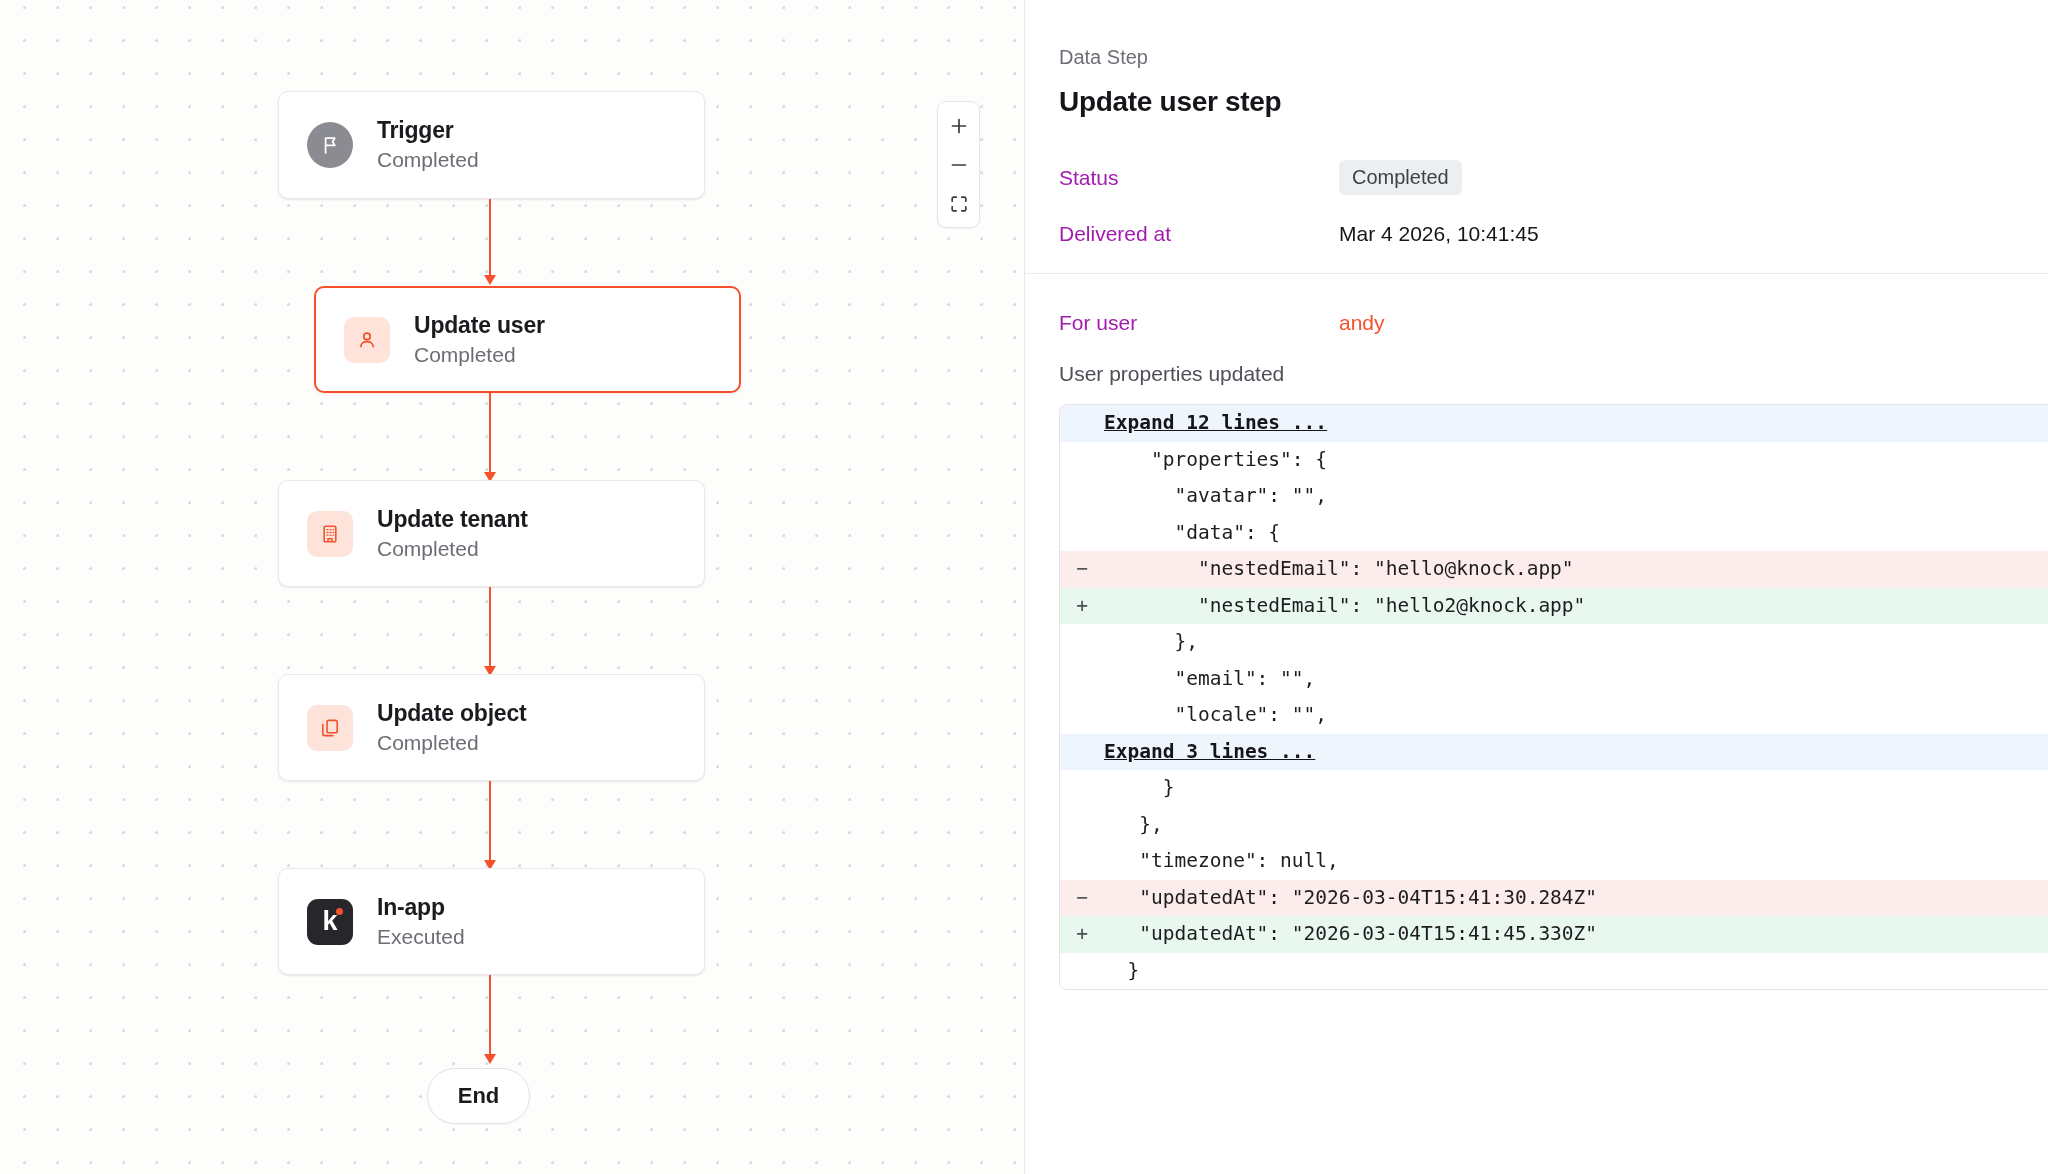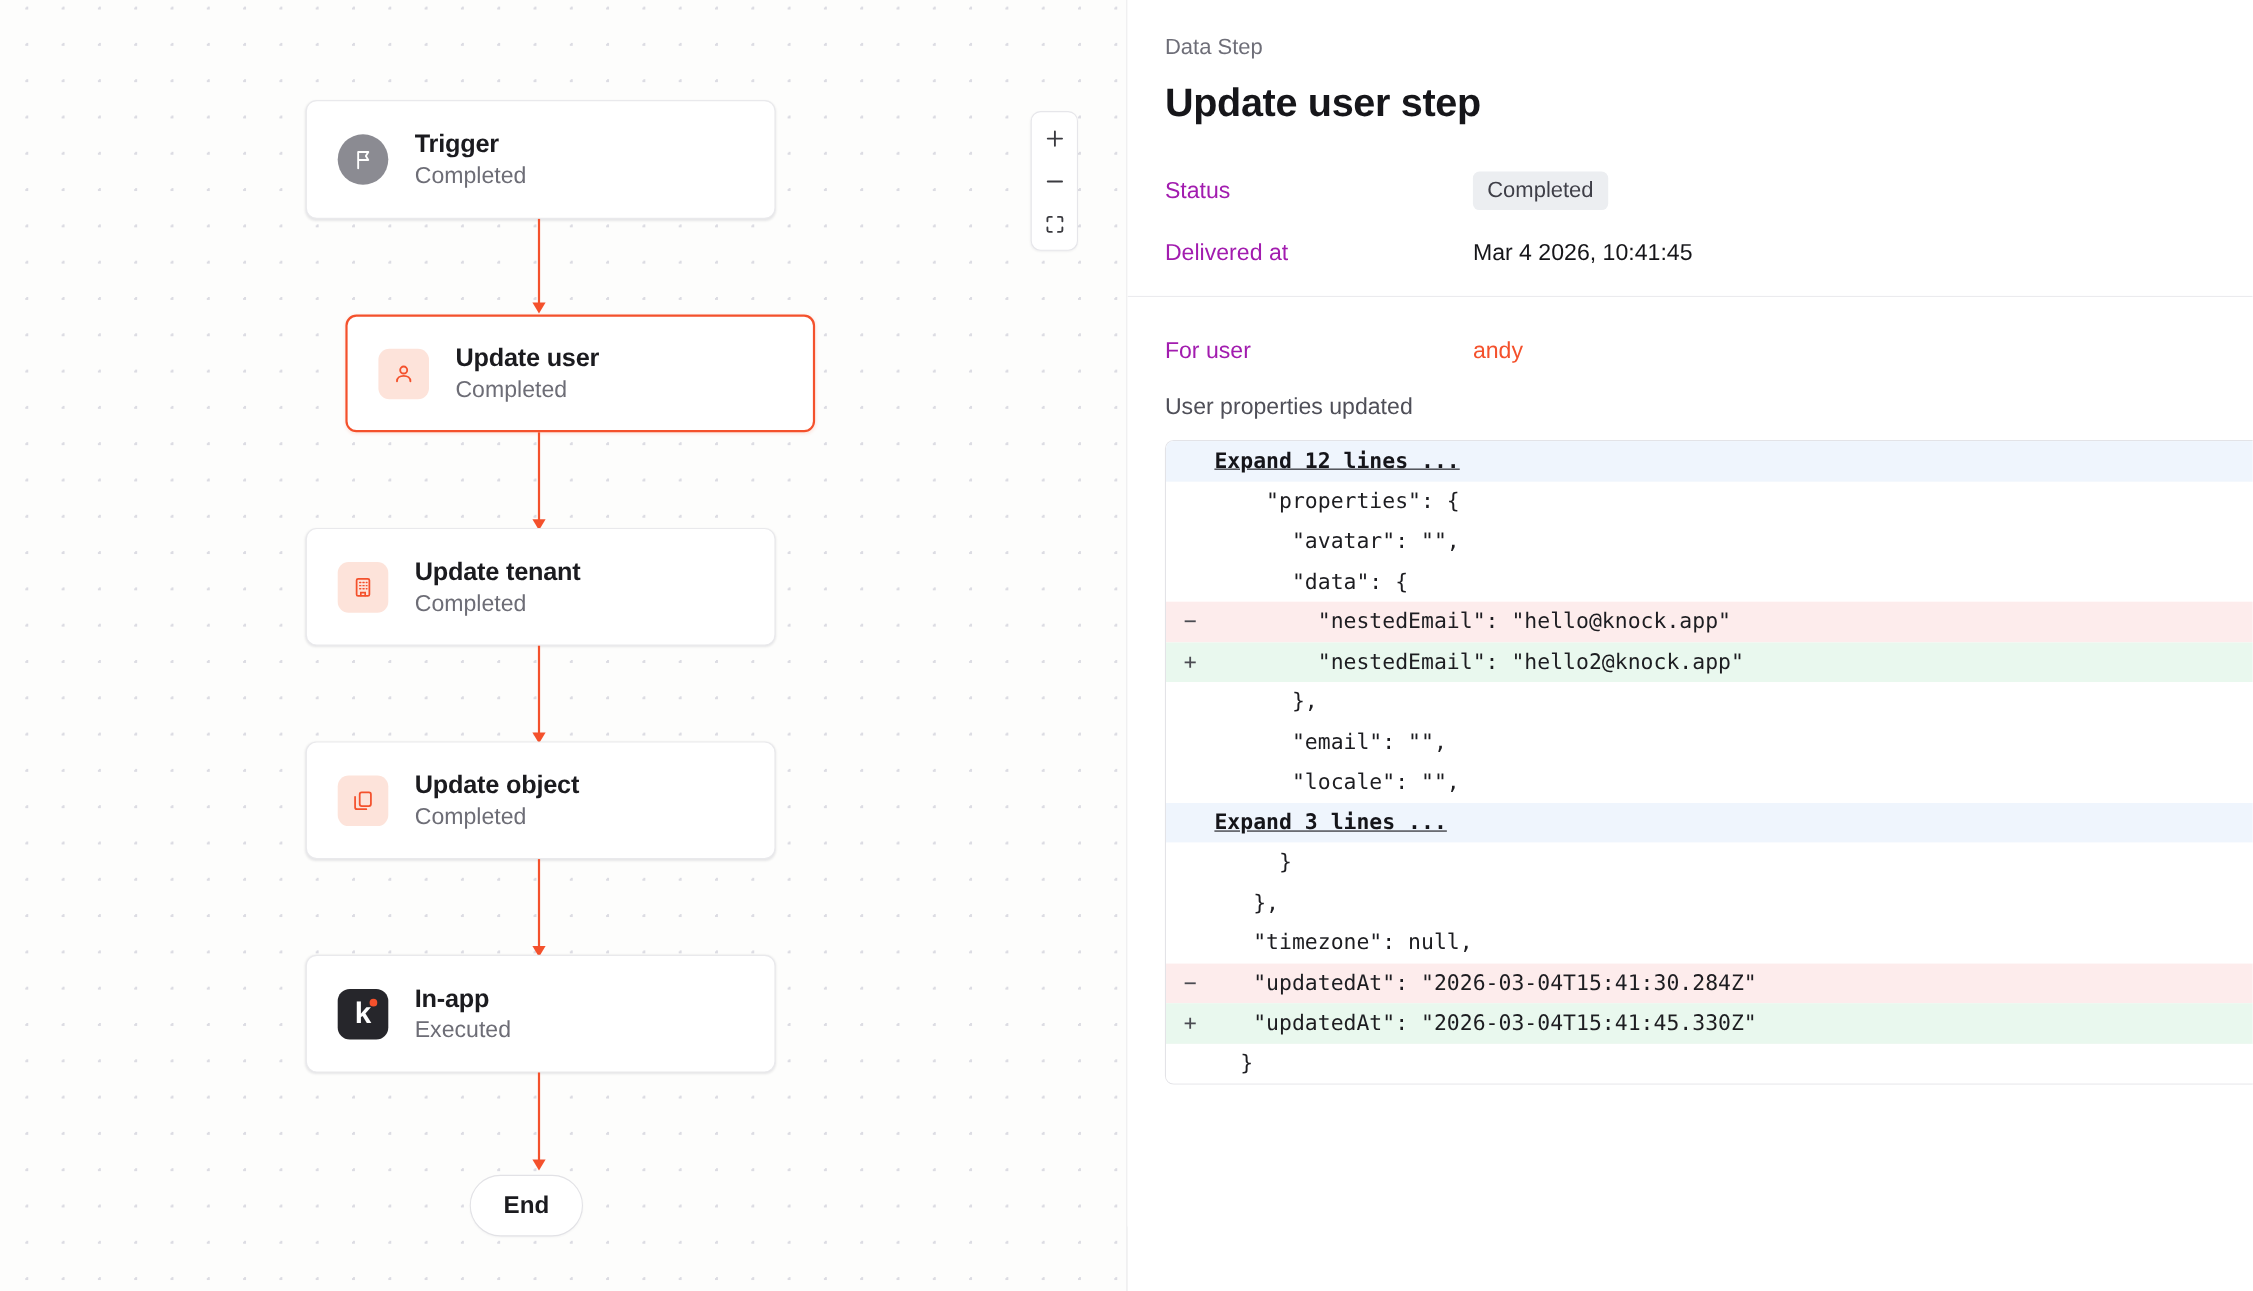--- a/index.html
+++ b/index.html
@@ -139,29 +139,29 @@
     border-left: 6px solid transparent;
     border-right: 6px solid transparent;
     border-top: 10px solid #f4512c;
   }
 
   
   .panel {
     position: relative;
     width: 1023px; height: 1115px;
     background: #ffffff;
-    padding: 30px 0 0 34px;
+    padding: 44px 0 0 34px;
     overflow: hidden;
   }
   .panel-kicker {
     font-size: 20px; color: #6e6e78; line-height: 1.3;
     margin-bottom: 16px;
   }
   .panel-title {
-    font-size: 36px; font-weight: 700; color: #16161a;
+    font-size: 28px; font-weight: 700; color: #16161a;
     letter-spacing: -0.3px;
     margin-bottom: 42px;
   }
   .detail-row {
     display: flex;
     align-items: center;
     margin-bottom: 24px;
     min-height: 30px;
   }
   .detail-label {

